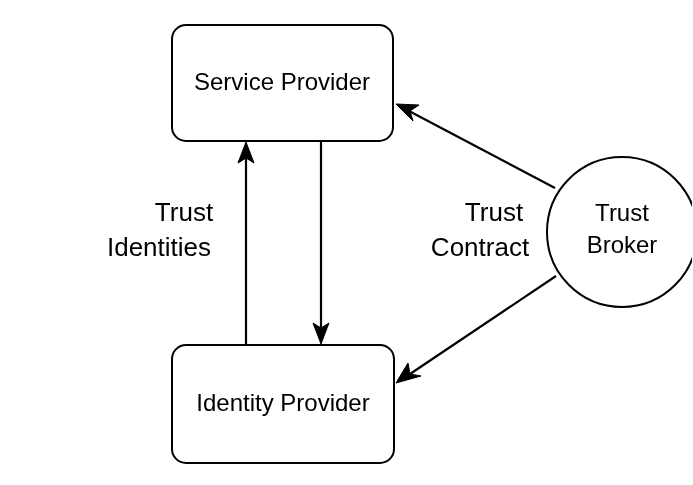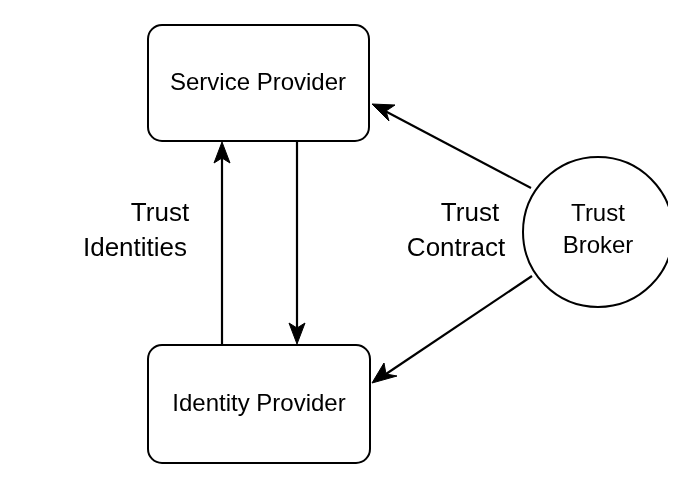--- a/index.html
+++ b/index.html
@@ -10,20 +10,21 @@
   }
   body {
     font-family: "Liberation Sans", sans-serif;
   }
   #diagram-canvas {
     position: relative;
     width: 668px;
     height: 485px;
     background: #ffffff;
     overflow: hidden;
+    margin-left: 24px;
   }
   #diagram-svg {
     position: absolute;
     left: 0;
     top: 0;
     width: 693px;
     height: 485px;
   }
   .node-shape {
     fill: #ffffff;

